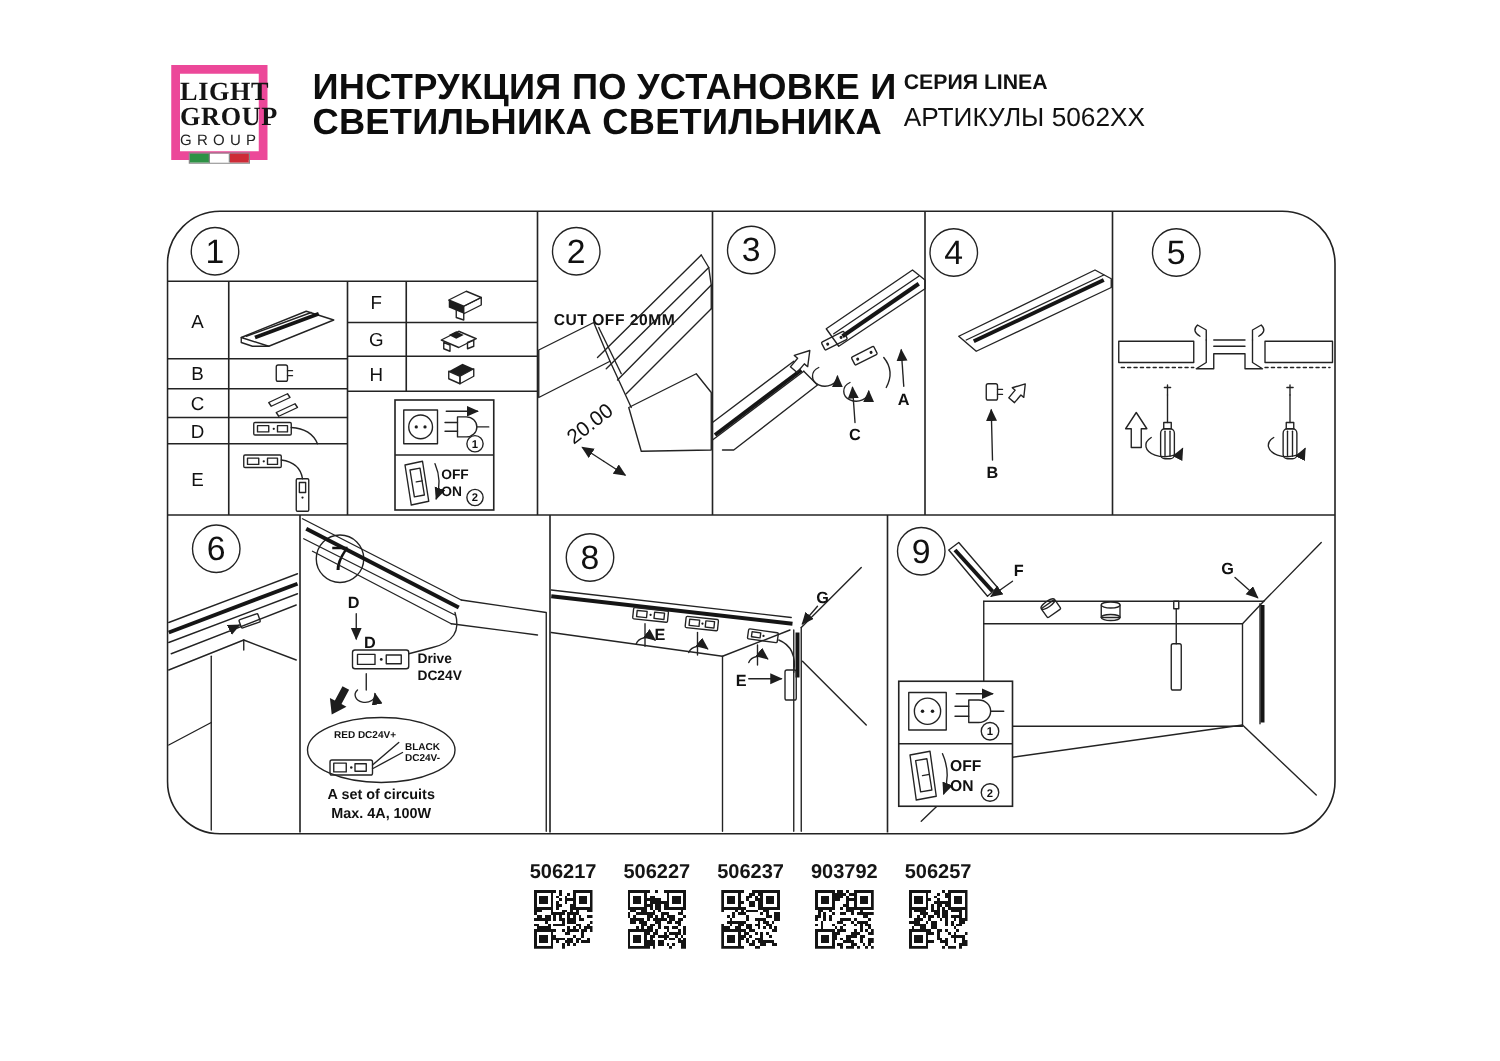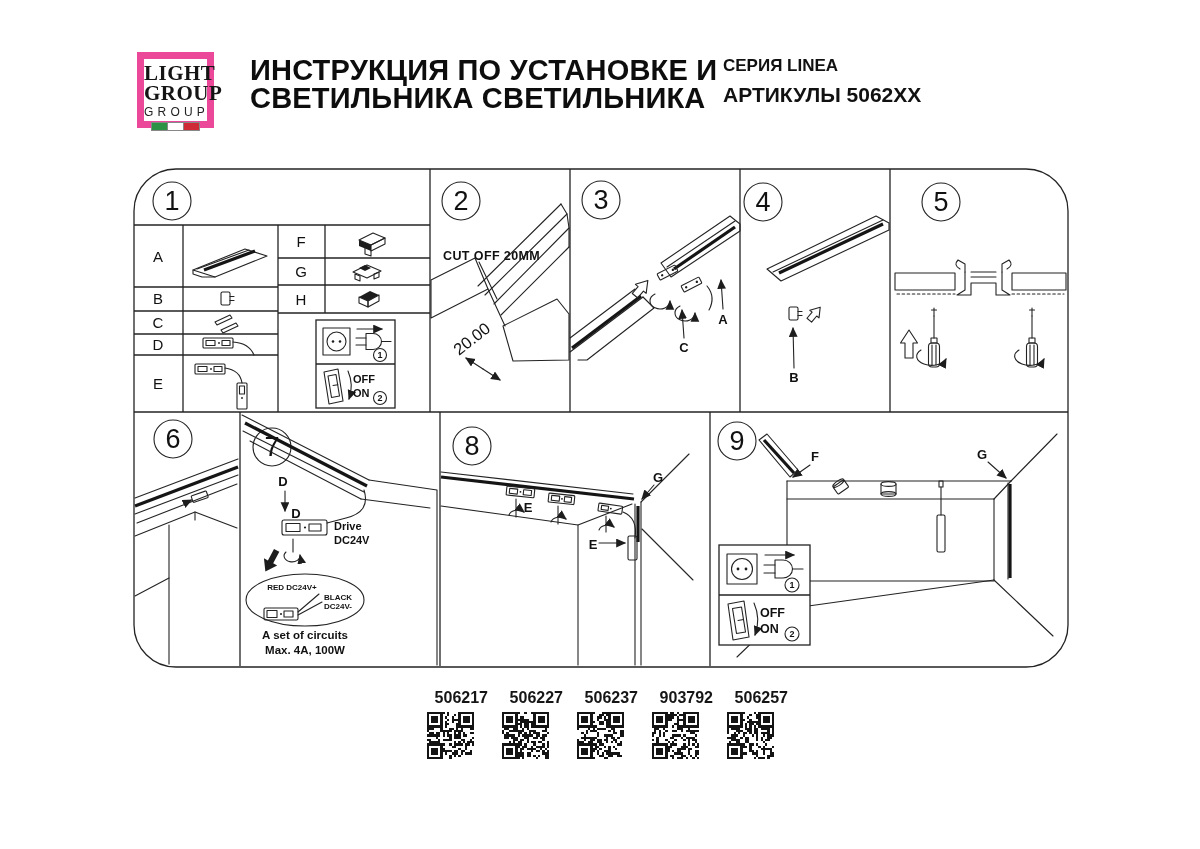--- a/index.html
+++ b/index.html
@@ -11,21 +11,21 @@
   .logo-word{font-family:"Liberation Serif",serif;font-weight:bold;font-size:21px;
              line-height:20px;letter-spacing:.5px;color:#141414}
   .logo-group{font-size:12px;letter-spacing:4.2px;margin-top:2px;color:#222}
   .logo-flag{display:flex;height:7px;margin:3px 7px 0 7px;border:1px solid #888}
   .logo-flag span{flex:1;border-right:1px solid #888}
   .logo-flag span:last-child{border-right:none}
   .title{position:absolute;left:250px;top:56px;font-weight:bold;font-size:29px;
          line-height:28px;letter-spacing:.2px;color:#0d0d0d}
   .series{position:absolute;left:723px;top:56px;width:222px;}
   .series-line1{font-weight:bold;font-size:17px}
-  .series-line2{font-weight:bold;font-size:21px;margin-top:7px}
+  .series-line2{font-weight:normal;font-size:21px;margin-top:7px}
   
   .main-svg{position:absolute;left:133px;top:168px}
   .ln{fill:none;stroke:#232323;stroke-width:1.1;stroke-linecap:round;stroke-linejoin:round}
   .gr{fill:none;stroke:#232323;stroke-width:1.3}
   .thk{fill:none;stroke:#151515;stroke-width:3.2}
   .fil{fill:#1d1d1d;stroke:none}
   .wht{fill:#ffffff}
   .dot{stroke-dasharray:2.5 2.6}
   text{fill:#111}
   .t-step{font-size:27px;text-anchor:middle}
@@ -34,21 +34,21 @@
   .t-circ{font-weight:bold;font-size:9px;text-anchor:middle}
   .t-onoff{font-weight:bold;font-size:11px}
   .t-onoff2{font-weight:bold;font-size:12.5px}
   .t-cut{font-weight:bold;font-size:12.5px;letter-spacing:.4px}
   .t-dim{font-size:16.5px}
   .t-drive{font-weight:bold;font-size:11px}
   .t-sm{font-weight:bold;font-size:8px}
   .t-cap{font-weight:bold;font-size:11.5px;text-anchor:middle}
   
   .qr-row{position:absolute;left:413px;top:689px;display:flex}
-  .qr-item{width:75px;text-align:right}
+  .qr-item{width:75px;text-align:center}
   .qr-label{font-weight:bold;font-size:16px;margin-bottom:5px;color:#151515}
   .qr-item svg{display:block;margin:0 auto}
 </style>
 </head>
 <body>
 
 <div class="logo-box">
   <div class="logo-word">LIGHT</div>
   <div class="logo-word">GROUP</div>
   <div class="logo-group">GROUP</div>

